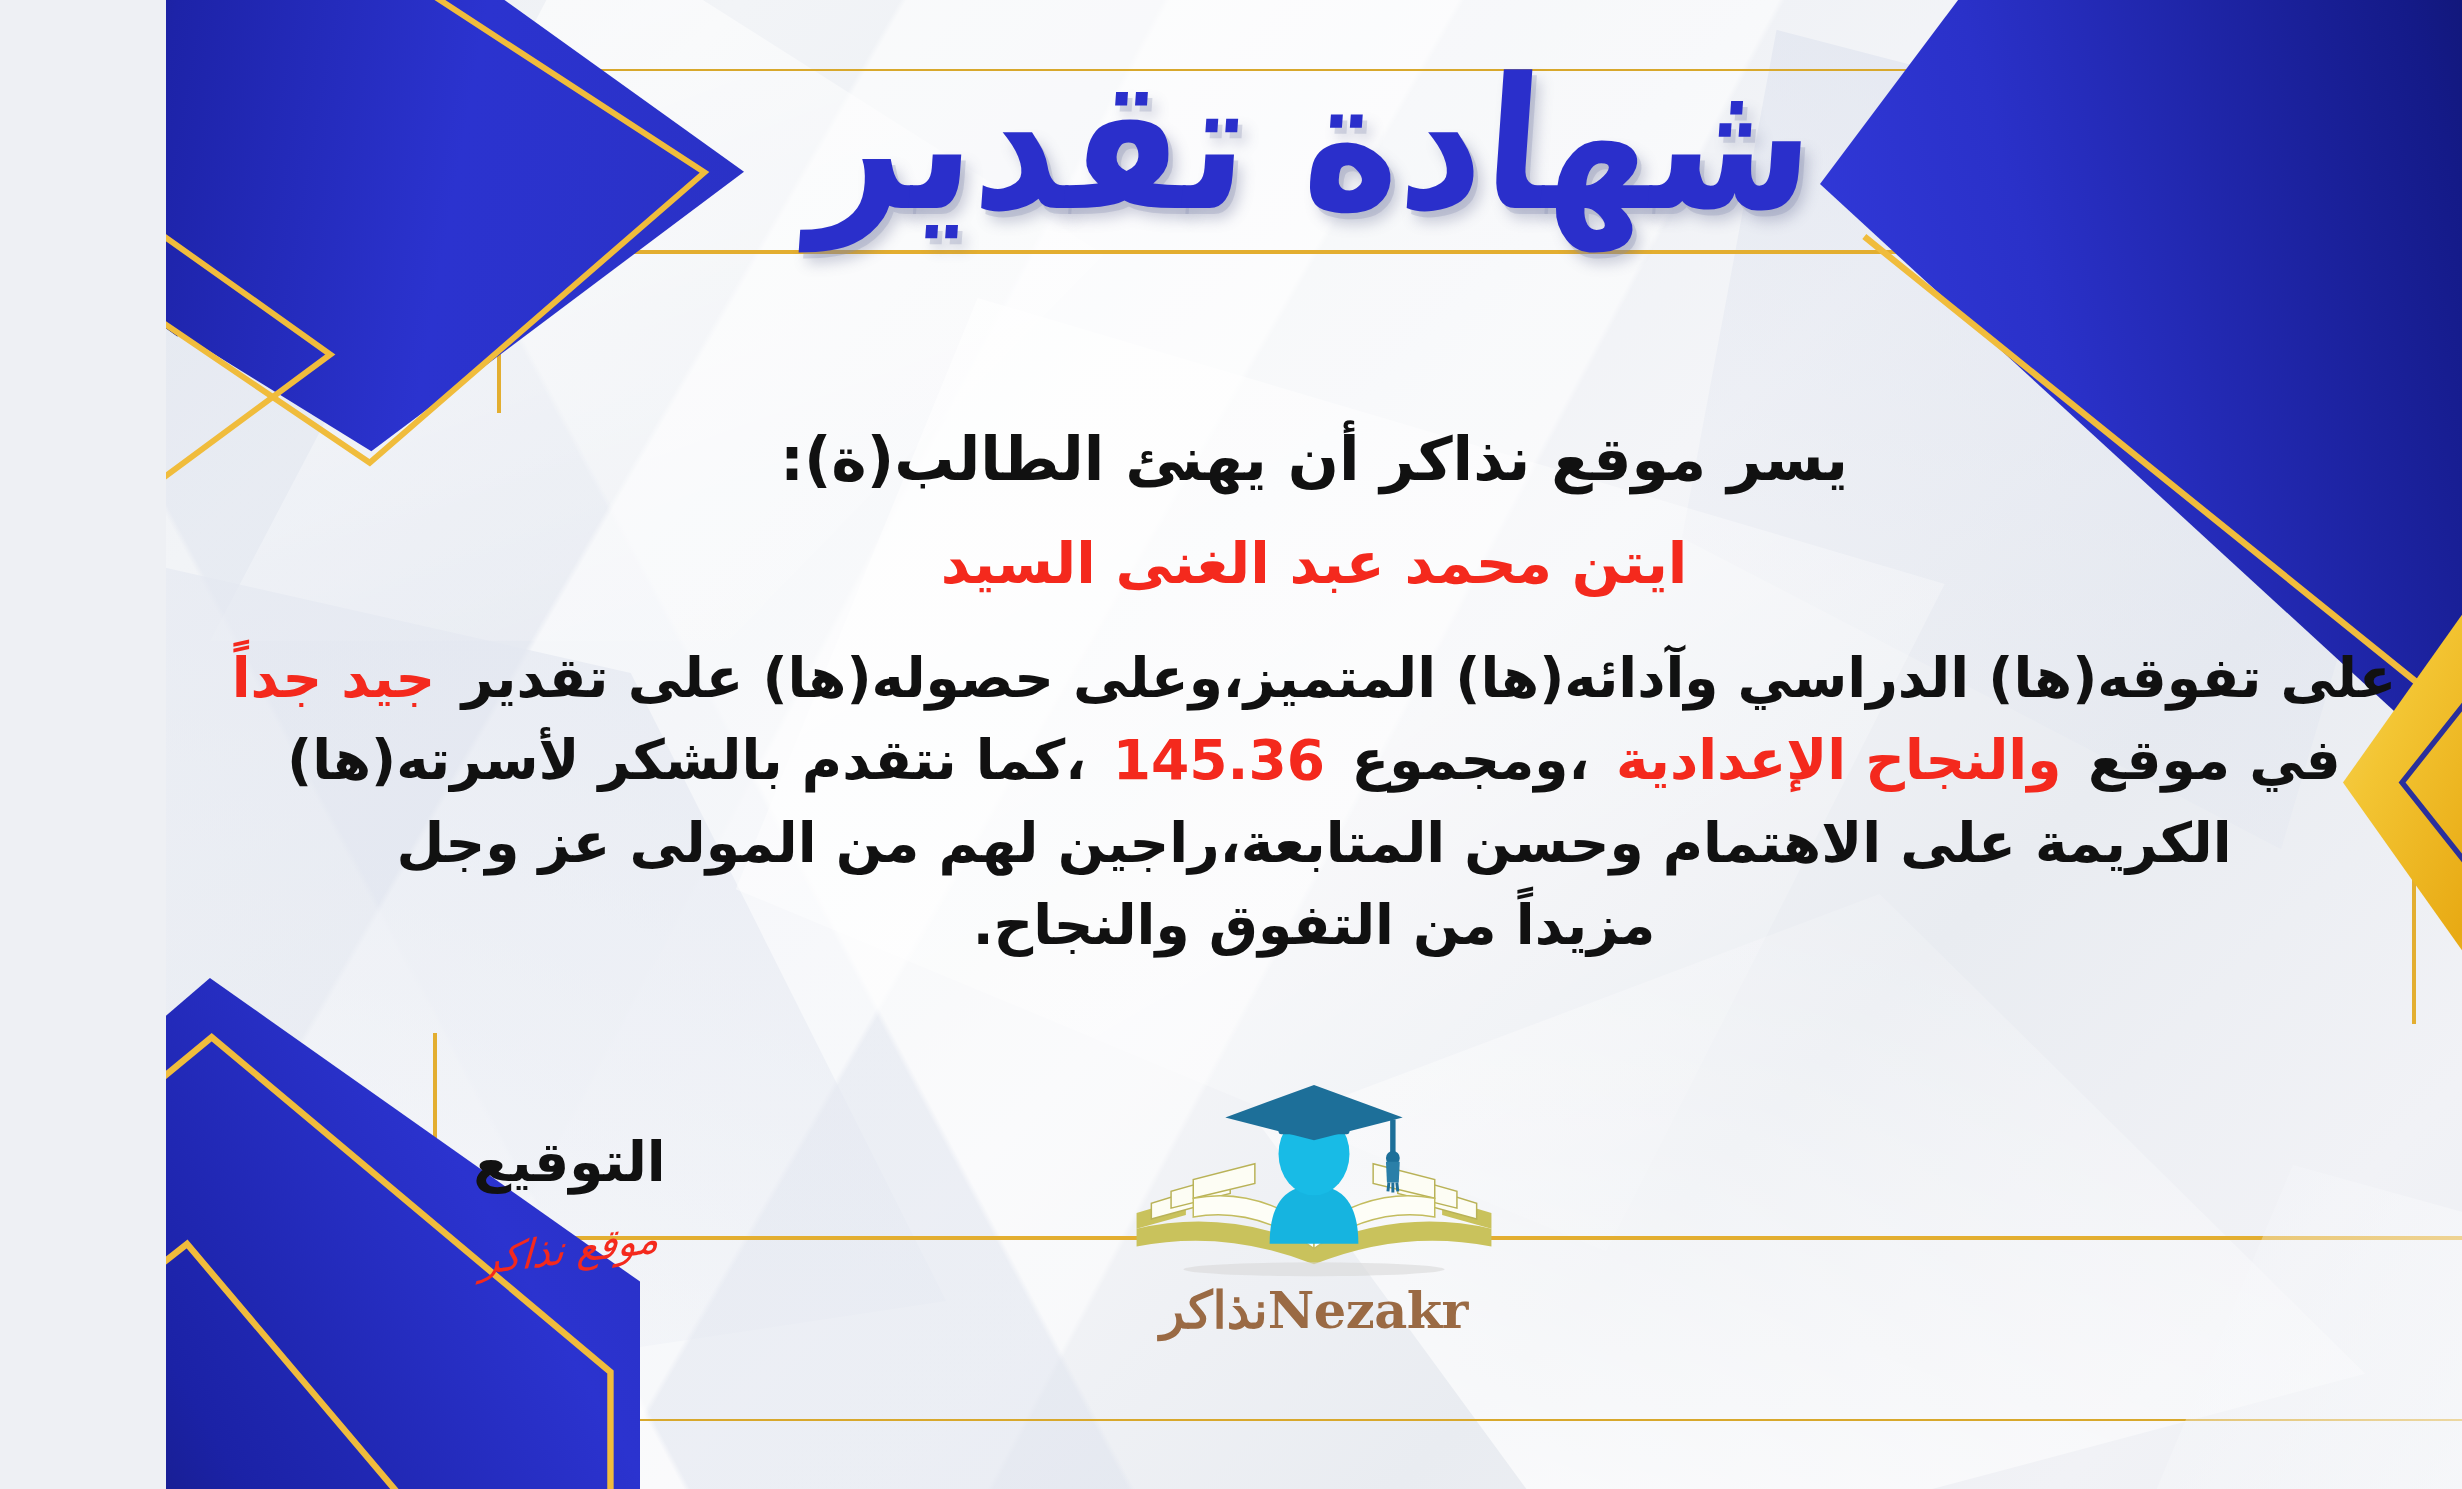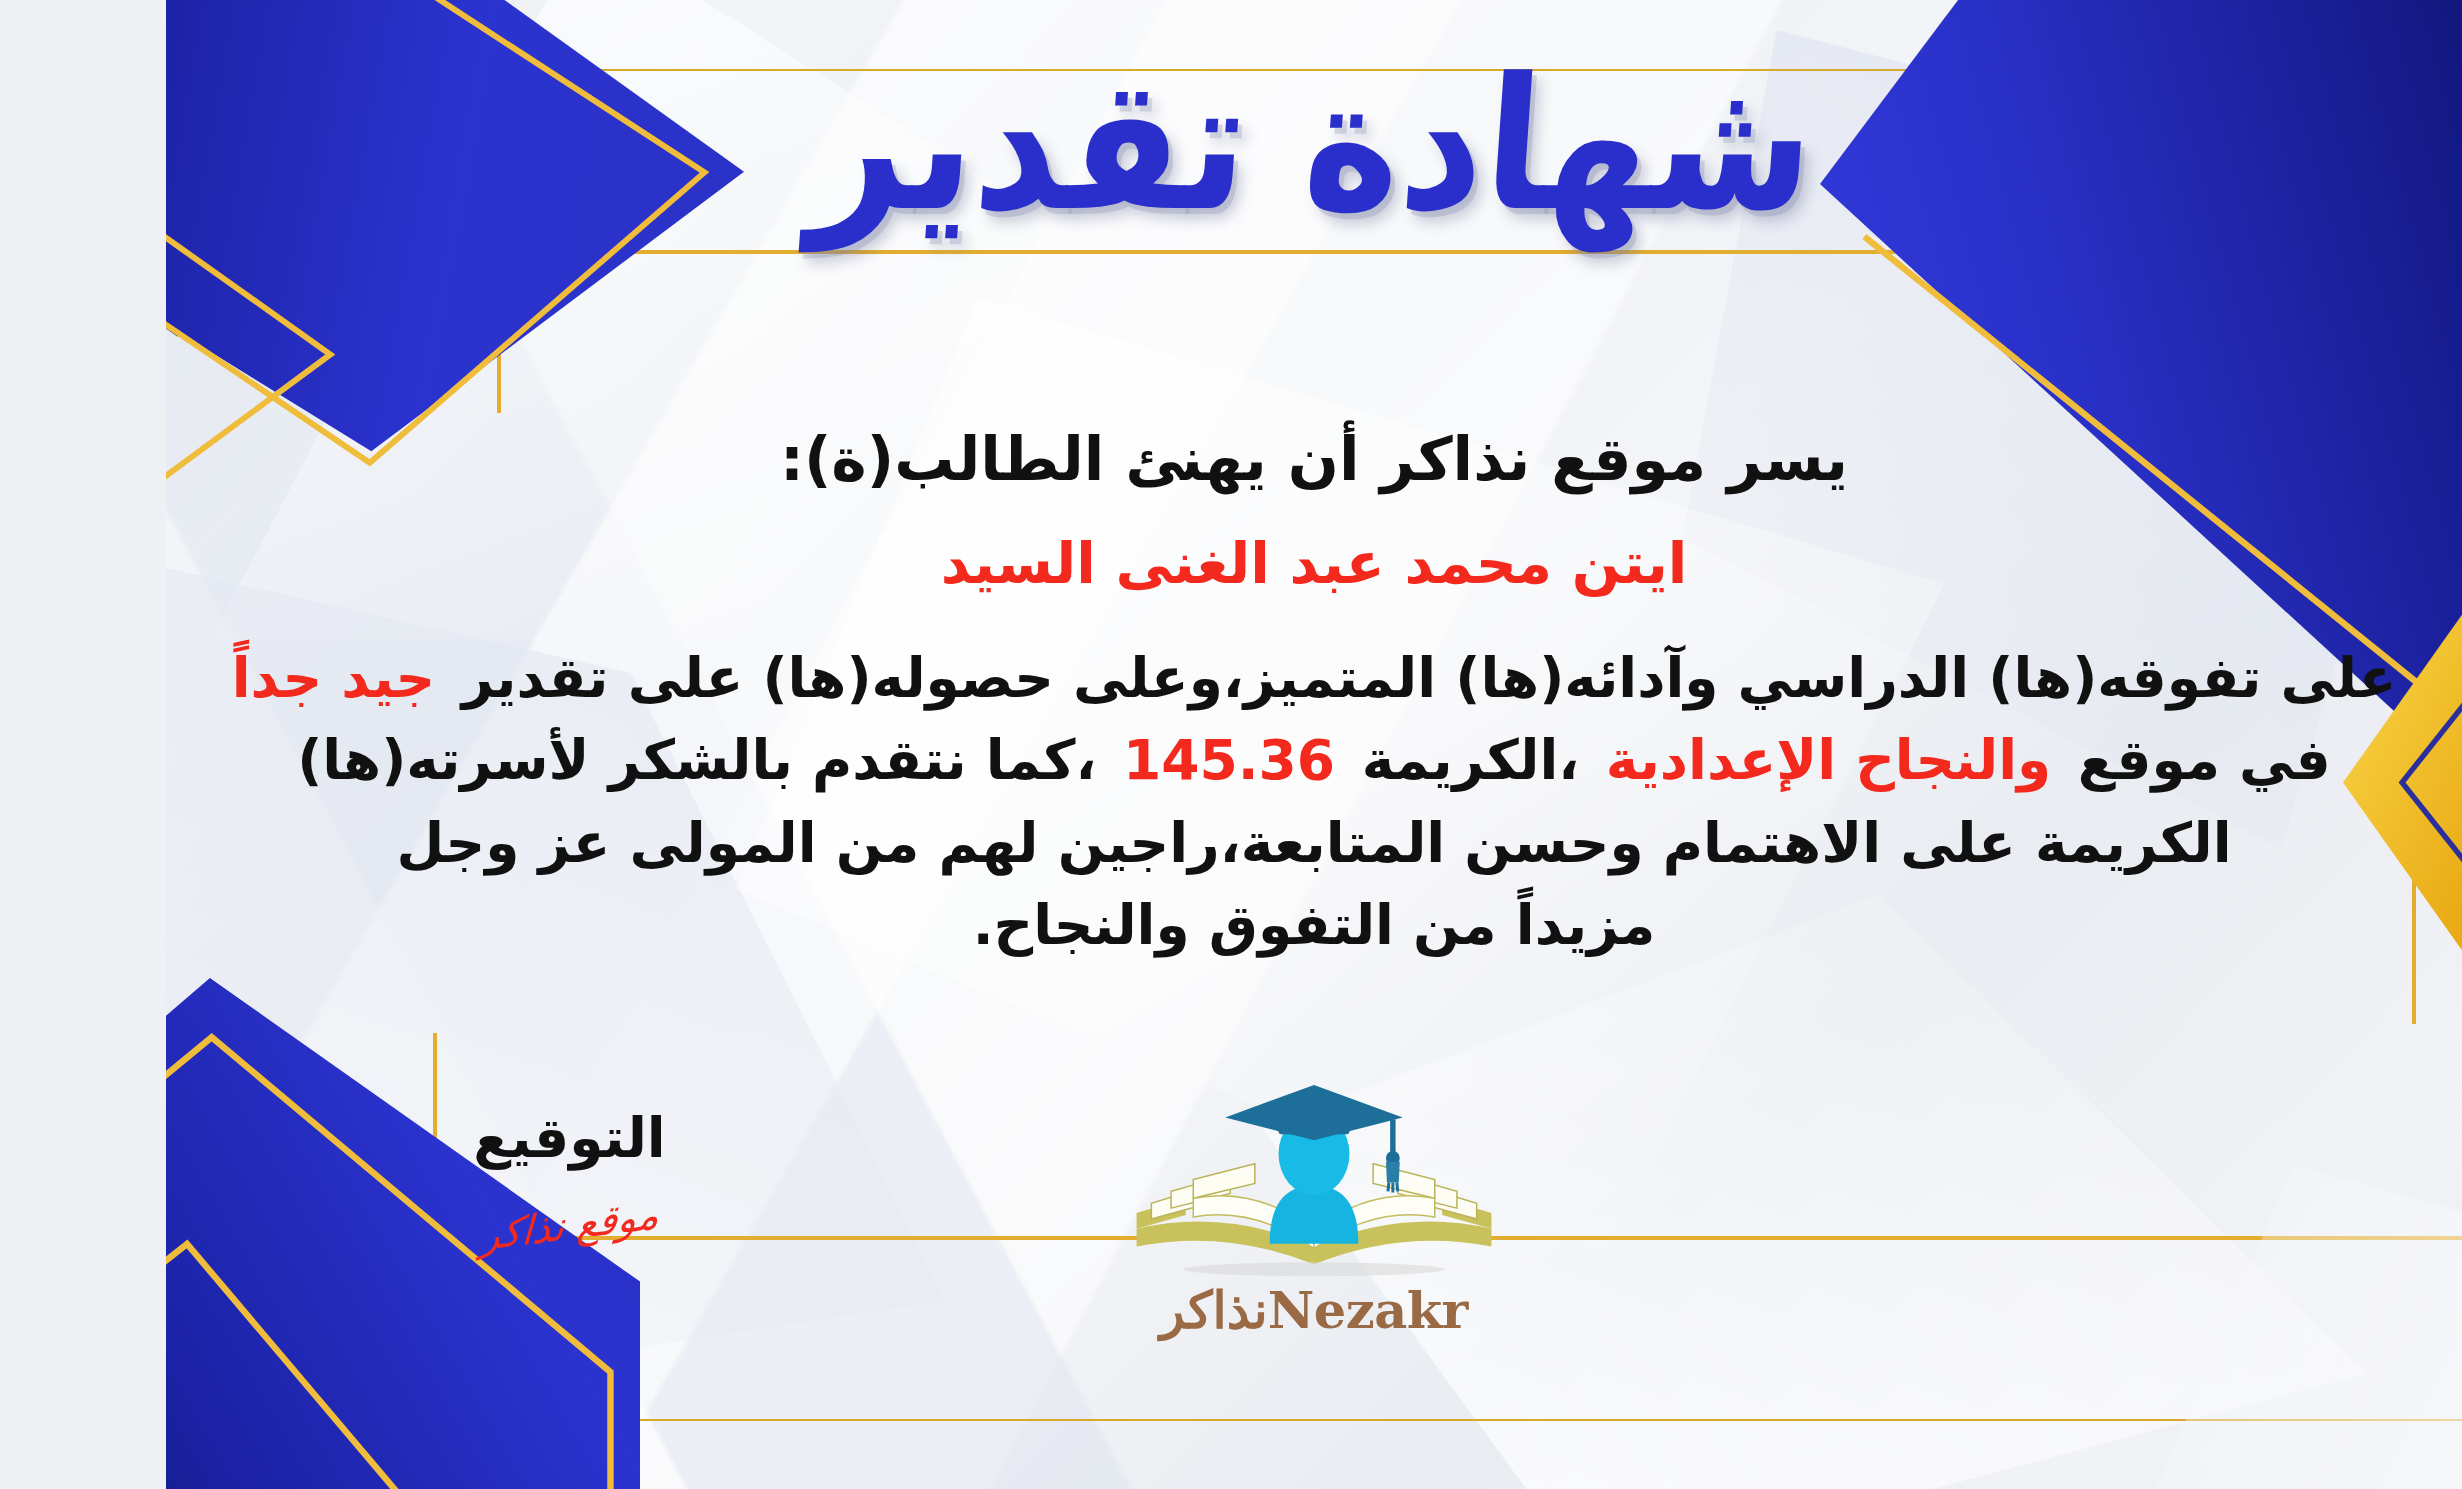--- a/index.html
+++ b/index.html
@@ -193,20 +193,21 @@
     position:absolute;
     right:1881px; top:29.5px;
     width:355px;
     text-align:center;
   }
   .sig-label {
     font-size:55px;
     font-weight:600;
     color:#111;
     line-height:1;
+    margin-top:24px;
   }
   .sig-mark {
     margin-top:36px;
     font-size:40px;
     font-weight:400;
     color:#f4291d;
     font-style:italic;
     transform:rotate(-7deg) skewX(-10deg);
     display:inline-block;
     letter-spacing:1px;
@@ -306,21 +307,21 @@
 
     <div class="line l-name">ايتن محمد عبد الغنى السيد</div>
 
     <div class="para">
 
       <span class="line">
         <span>على تفوقه(ها) الدراسي وآدائه(ها) المتميز،وعلى حصوله(ها) على تقدير</span><span class="sp-l"></span><span class="hl">جيد جداً</span>
       </span>
 
       <span class="line">
-        <span>في موقع</span><span class="sp-l"></span><span class="hl">والنجاح الإعدادية</span><span class="sp-l"></span><span>،الكريمة</span><span class="sp-l"></span><span class="hl">145.36</span><span class="sp-l"></span><span>،كما نتقدم بالشكر لأسرته(ها)</span>
+        <span>في موقع</span><span class="sp-l"></span><span class="hl">والنجاح الإعدادية</span><span class="sp-l"></span><span>،ومجموع</span><span class="sp-l"></span><span class="hl">145.36</span><span class="sp-l"></span><span>،كما نتقدم بالشكر لأسرته(ها)</span>
       </span>
 
       <span class="line">الكريمة على الاهتمام وحسن المتابعة،راجين لهم من المولى عز وجل</span>
 
       <span class="line">مزيداً من التفوق والنجاح.</span>
     </div>
   </div>
 
   <div class="footer">
 

